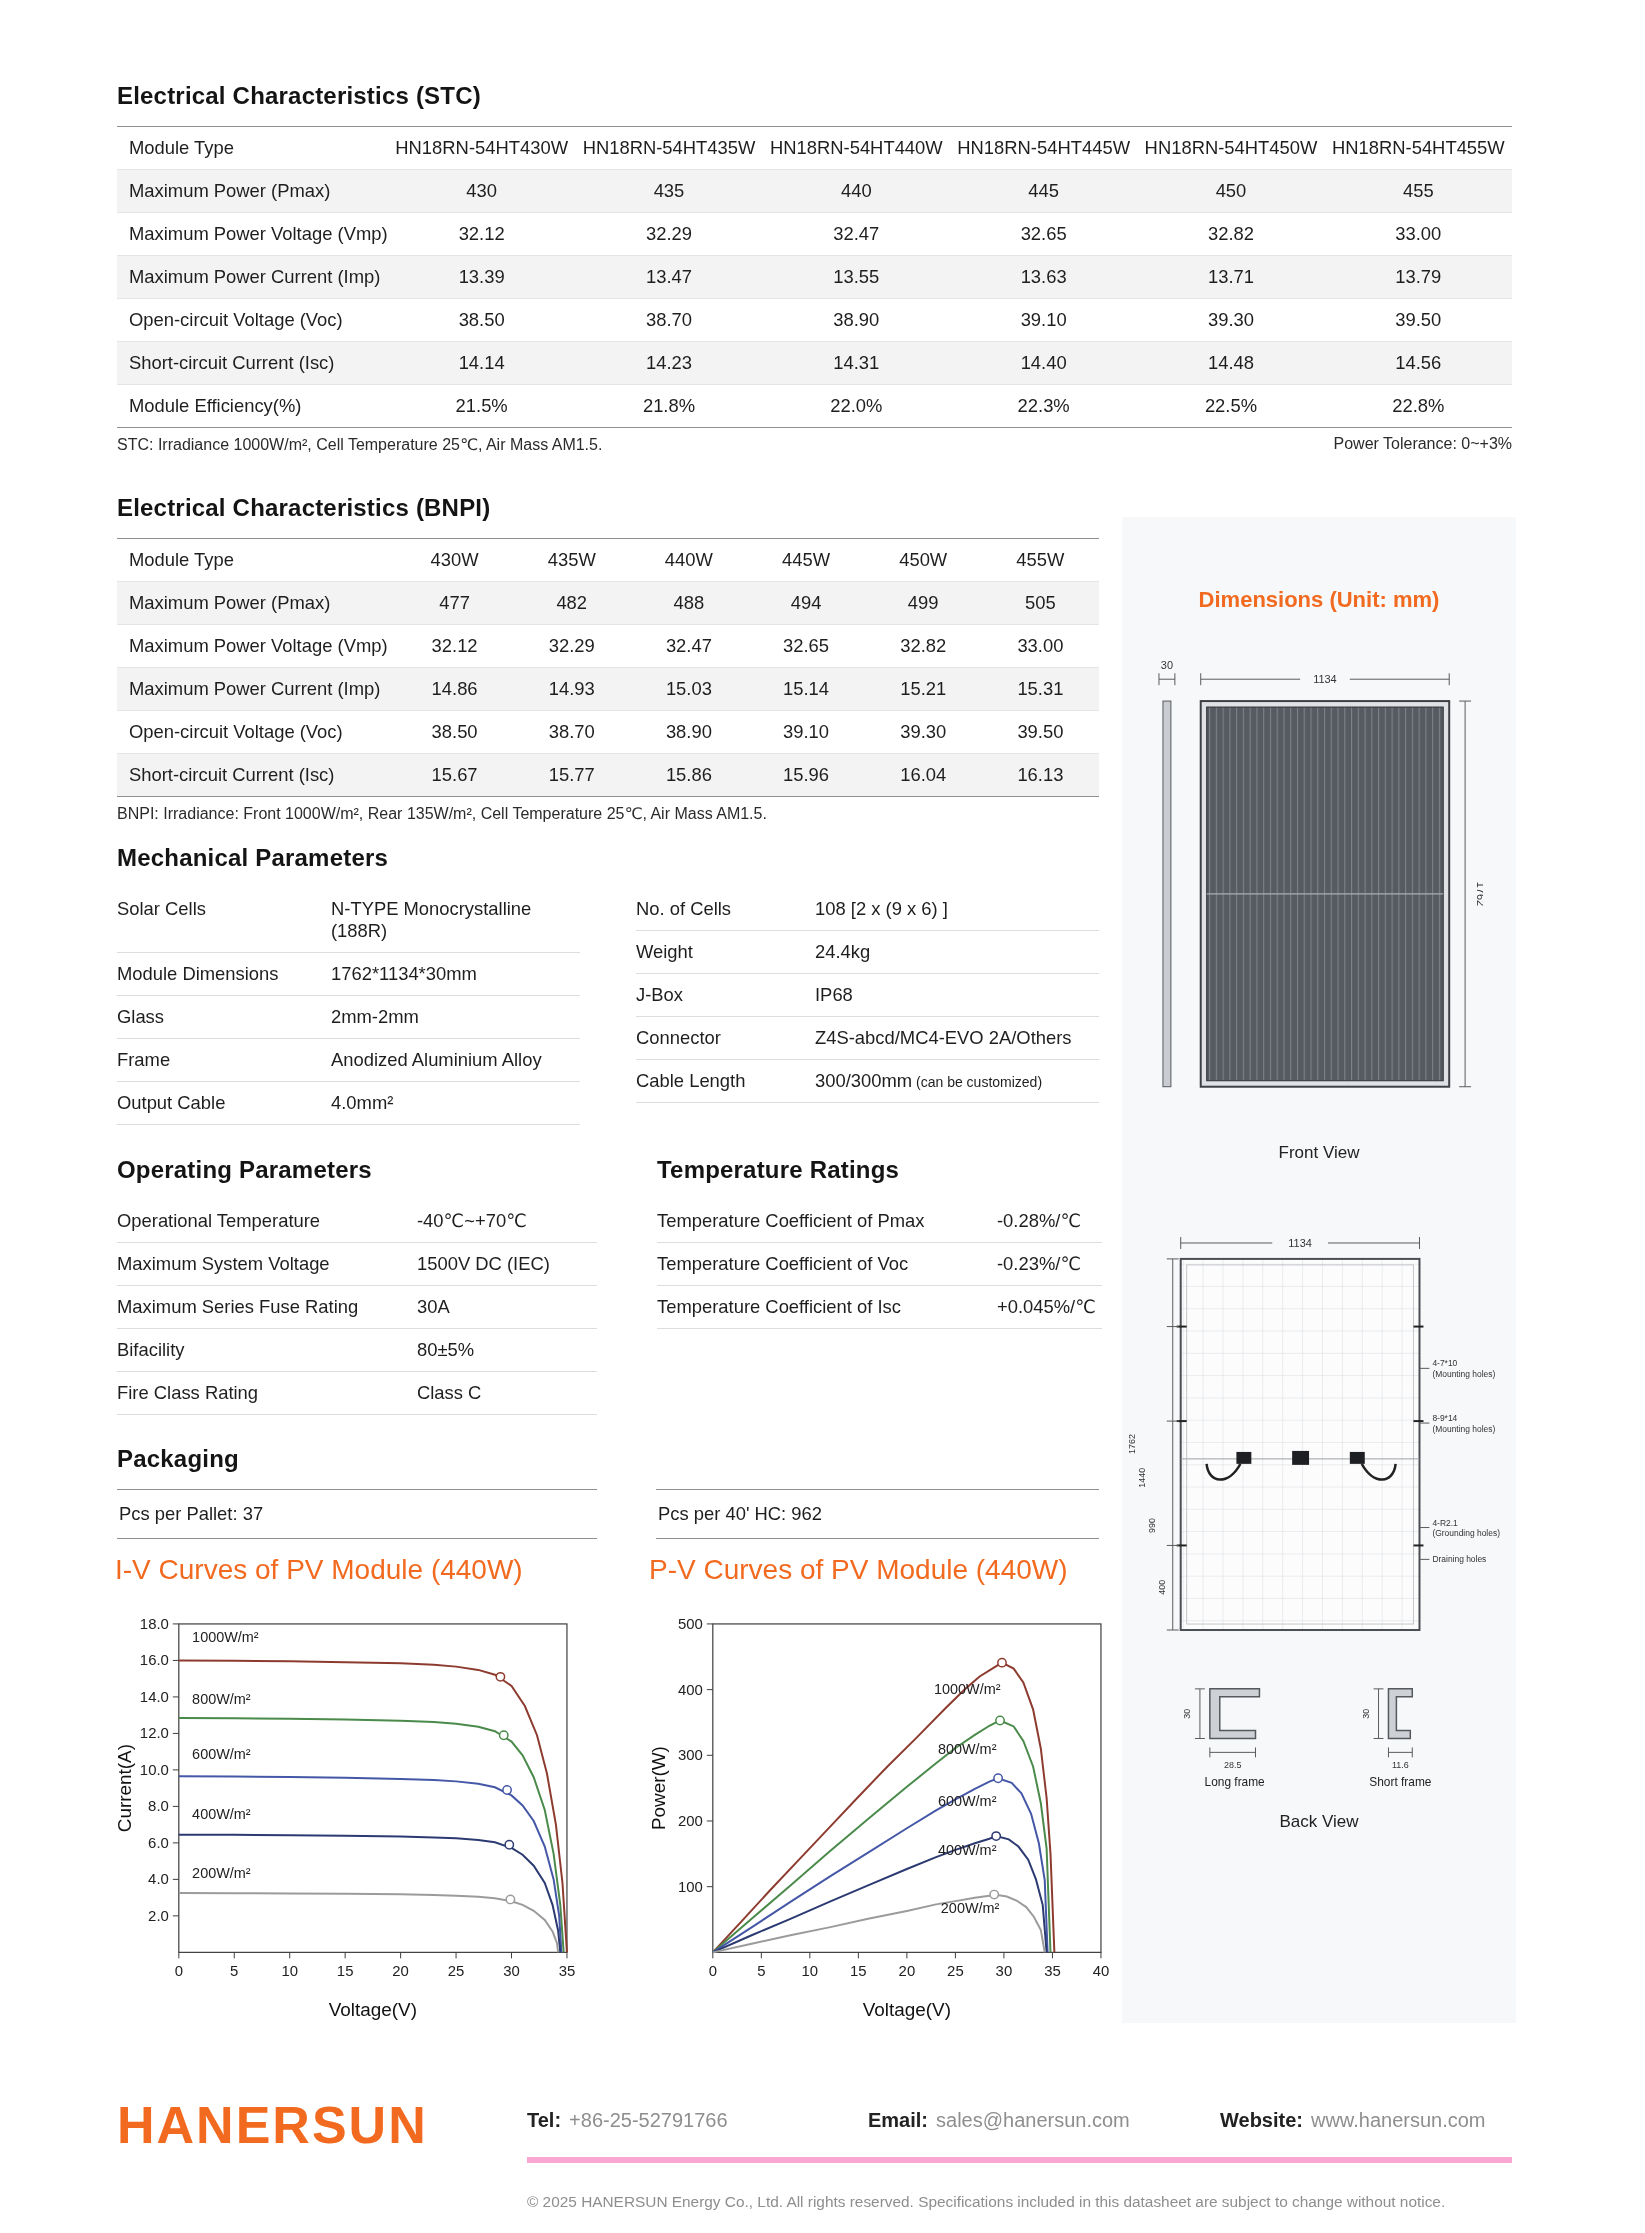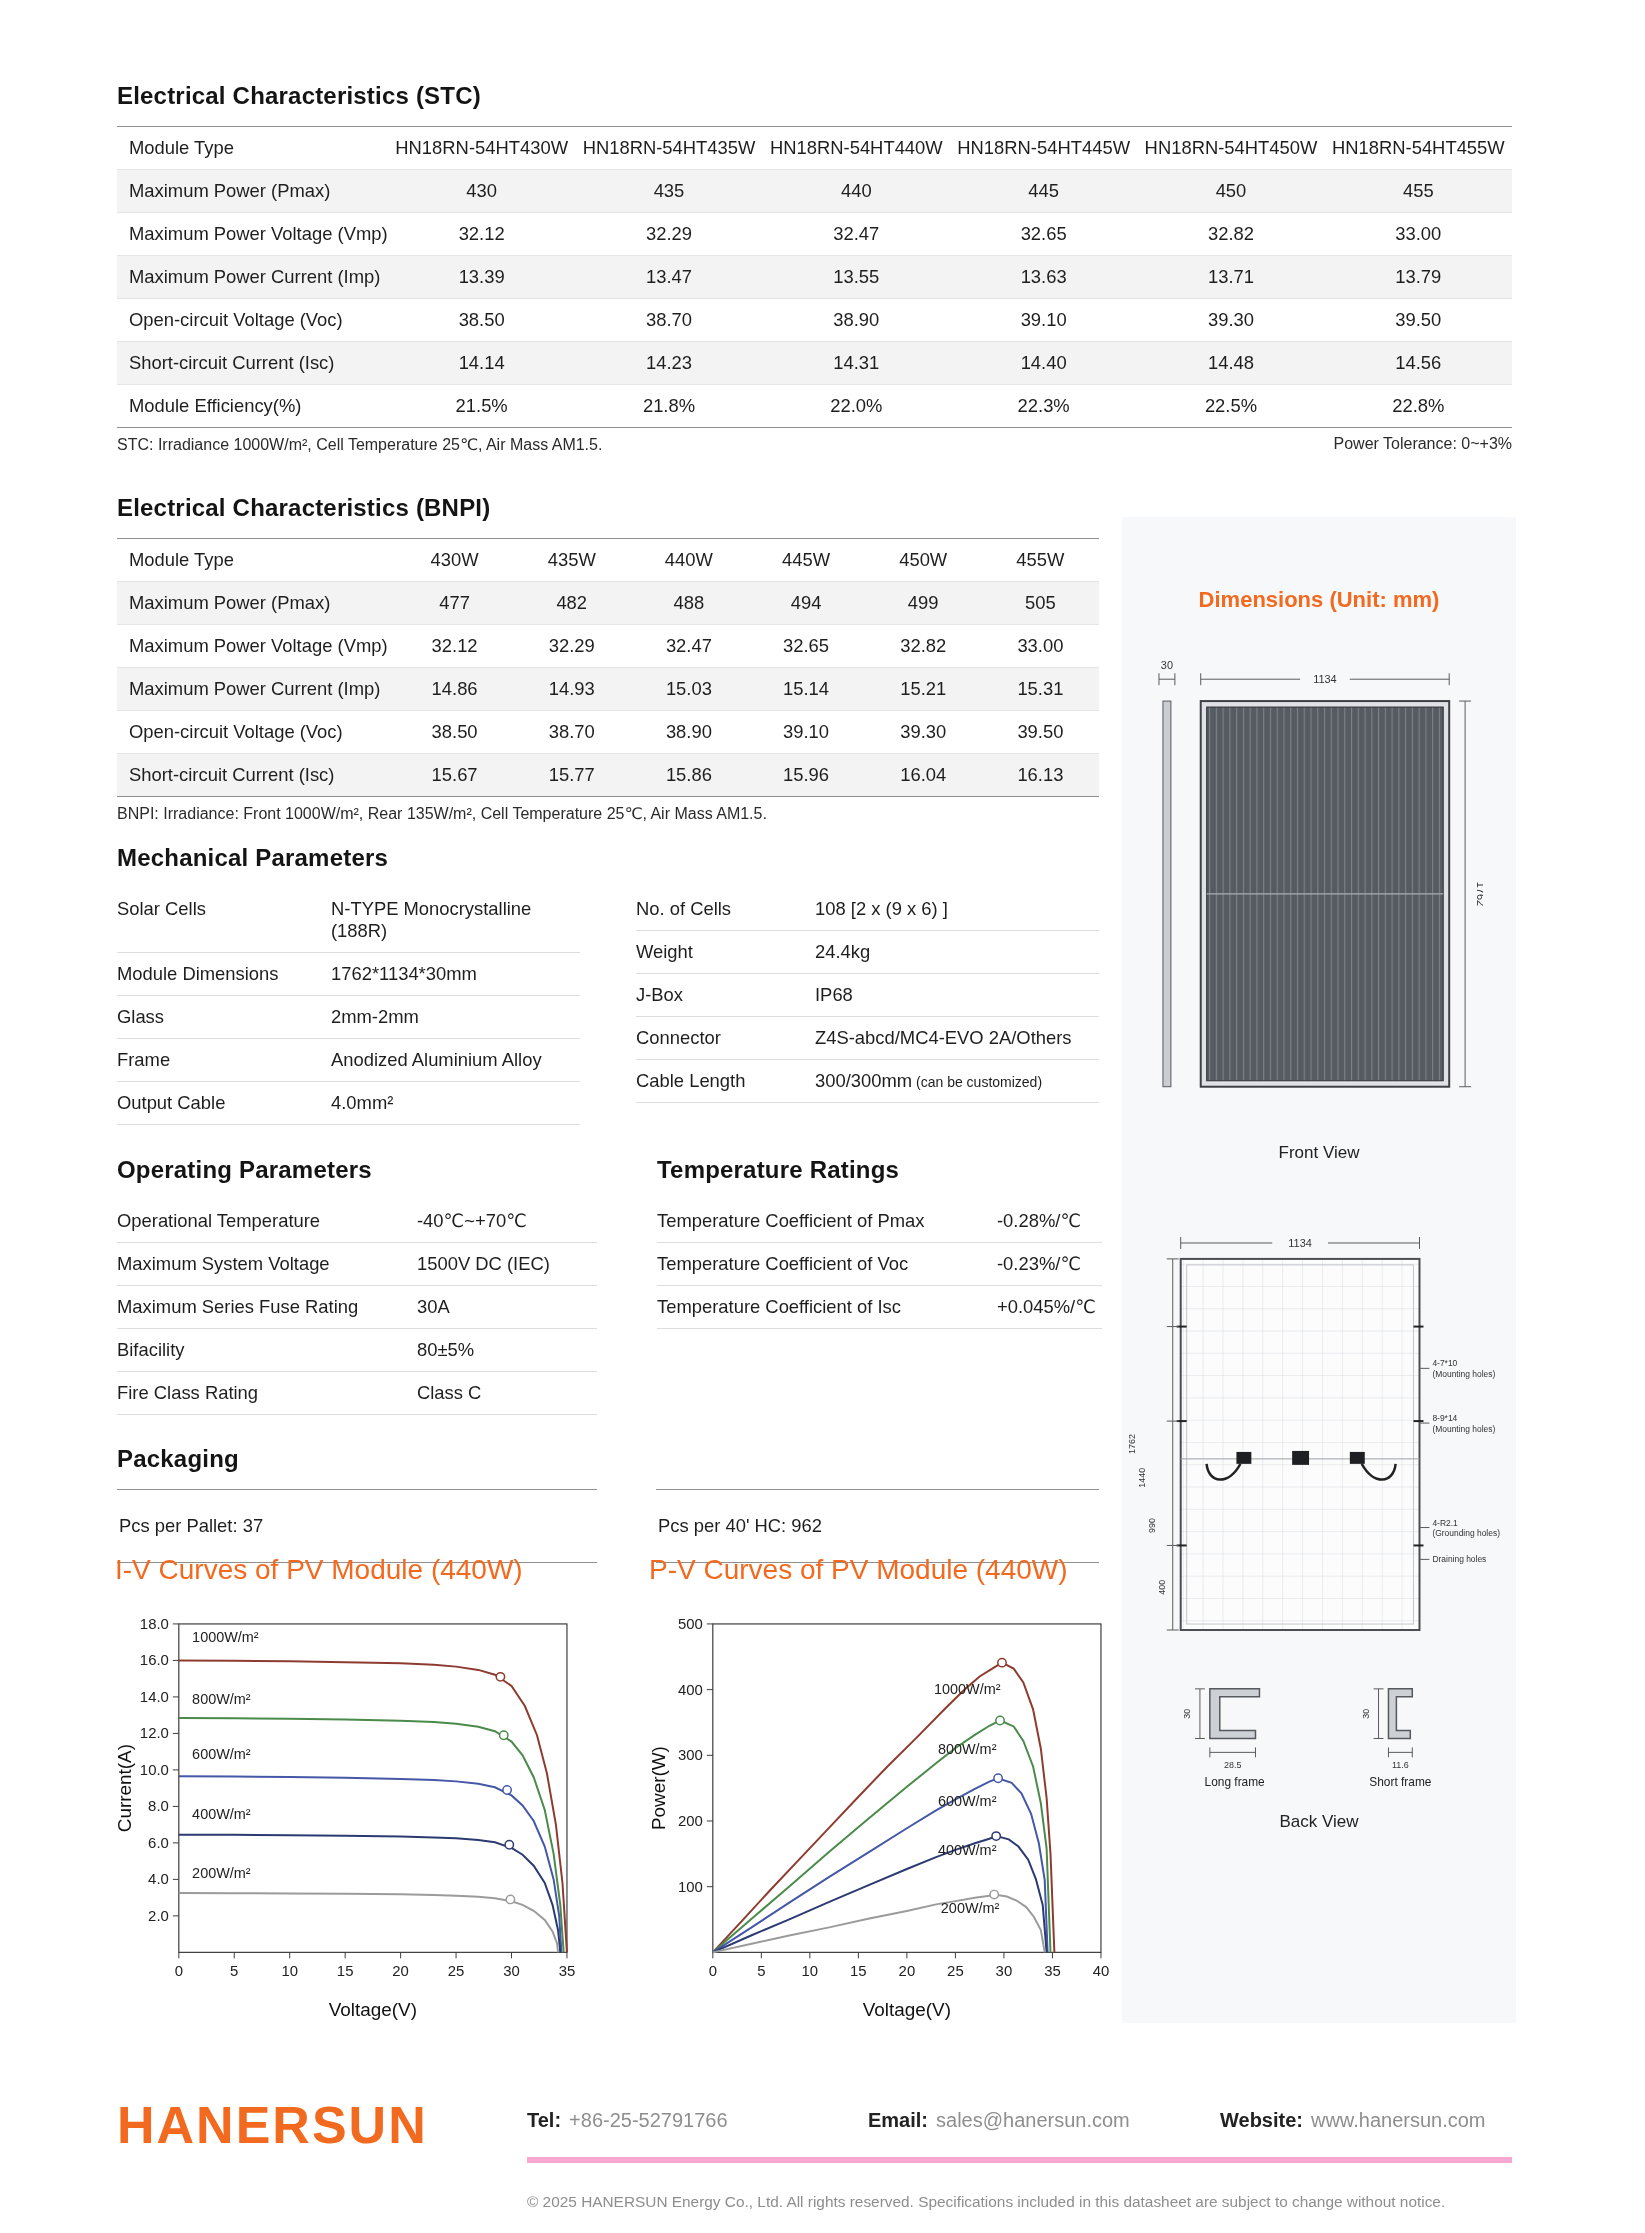--- a/index.html
+++ b/index.html
@@ -18,21 +18,21 @@
   .note-row{display:flex;justify-content:space-between;font-size:16px;color:#2b2b2b;margin-top:7px}
   
   .mech-grid{display:flex;gap:56px}
   .mech-grid>.params{flex:1}
   .params .prow{display:flex;align-items:flex-start;border-bottom:1px solid #ddd;padding:10px 0;font-size:18.4px;color:#1e1e1e}
   .params .plabel{flex:0 0 var(--labw,214px)}
   .params .pvalue{flex:1}
   .suffix{font-size:14px}
   
   .pack-row{display:flex;justify-content:space-between}
-  .pack-cell{border-top:1px solid #8f8f8f;border-bottom:1px solid #8f8f8f;padding:25px 2px;font-size:18.4px;color:#1e1e1e}
+  .pack-cell{border-top:1px solid #8f8f8f;border-bottom:1px solid #8f8f8f;padding:13px 2px;font-size:18.4px;color:#1e1e1e}
   
   .dim-panel{position:absolute;left:1122px;top:517px;width:394px;height:1506px;background:#f7f8f9}
   .dim-title{text-align:center;margin:70px 0 0 0;font-size:22px;font-weight:700;color:#f26a1f}
   .dim-caption{text-align:center;font-size:17px;color:#222}
   .dimsvg{display:block;margin:0 auto}
   .dimsvg text{font-family:"Liberation Sans","DejaVu Sans",sans-serif}
   .dim{font-size:11px;fill:#333}
   .dimsm{font-size:9px;fill:#333}
   .dimline{stroke:#5a5a5a;stroke-width:1}
   .holetick{stroke:#222;stroke-width:2}

